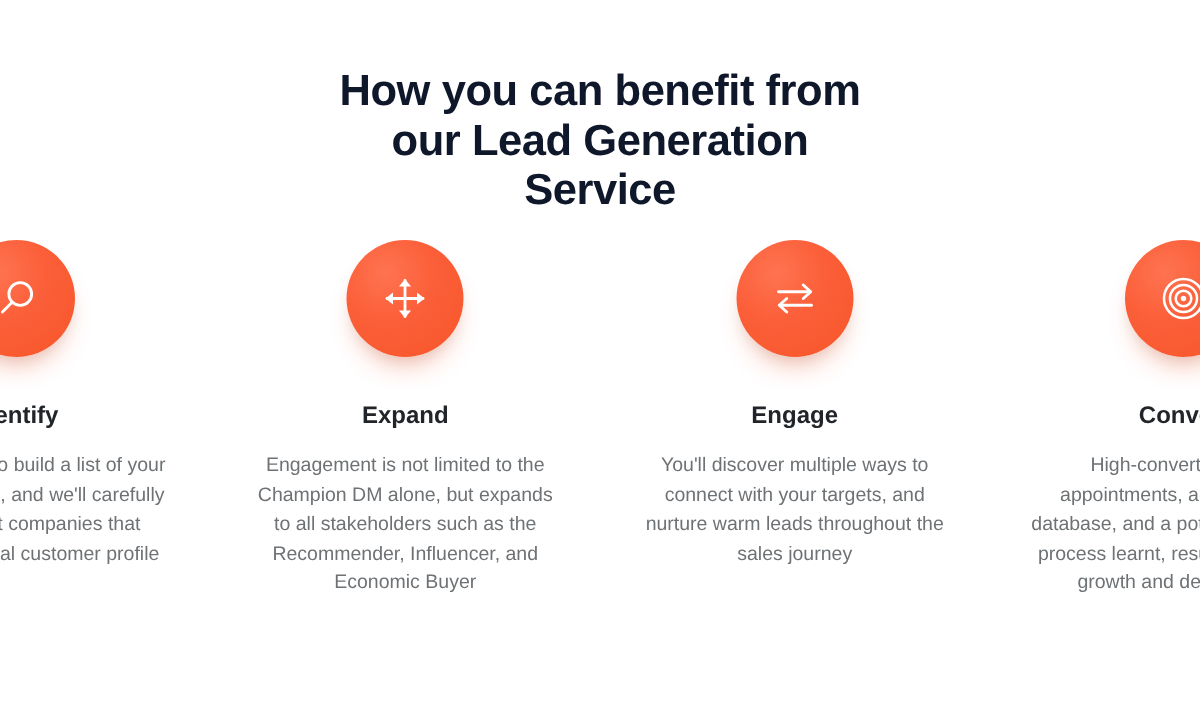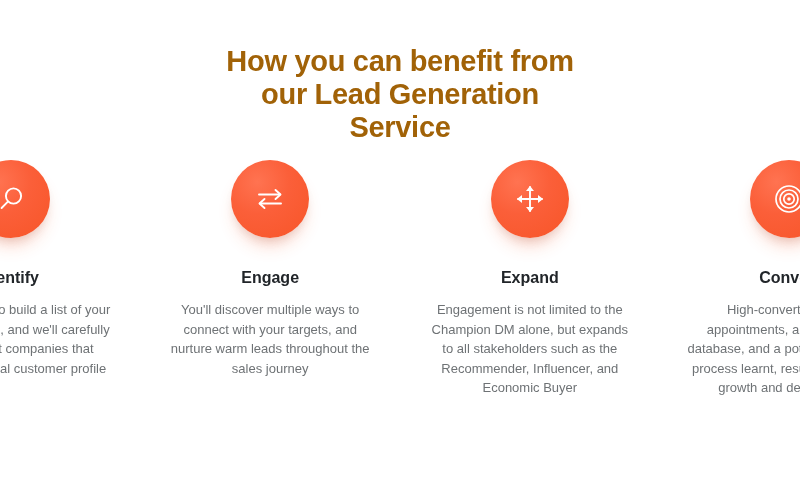--- a/index.html
+++ b/index.html
@@ -27,21 +27,21 @@
   .heading {
     position: absolute;
     top: 26px;
     left: 0;
     width: 800px;
     text-align: center;
     font-size: 29px;
     font-weight: bold;
     line-height: 33px;
     letter-spacing: -0.3px;
-    color: #a16207;
+    color: #0f172a;
     white-space: pre-line;
   }
 
   
   .features {
     position: absolute;
     top: 160px;
     left: 50%;
     transform: translateX(-50%);
     width: 1002px;
@@ -108,43 +108,43 @@
           <line x1="13.9" y1="19.6" x2="7.6" y2="26" stroke="#ffffff" stroke-width="1.9" stroke-linecap="round"></line>
         </svg>
       </div>
       <div class="feature-title">Identify</div>
       <div class="feature-desc">We'll help you to build a list of your target accounts, and we'll carefully spot the best companies that match your ideal customer profile</div>
     </div>
 
     <div class="feature">
       <div class="icon-circle">
         <svg width="34" height="34" viewBox="0 0 34 34" fill="none" aria-hidden="true">
-          <line x1="6" y1="12.5" x2="27" y2="12.5" stroke="#ffffff" stroke-width="1.9" stroke-linecap="round"></line>
-          <polyline points="22.5,8 27.5,12.5 22.5,17" stroke="#ffffff" stroke-width="1.9" stroke-linecap="round" stroke-linejoin="round" fill="none"></polyline>
-          <line x1="28" y1="21.5" x2="7" y2="21.5" stroke="#ffffff" stroke-width="1.9" stroke-linecap="round"></line>
-          <polyline points="11.5,17 6.5,21.5 11.5,26" stroke="#ffffff" stroke-width="1.9" stroke-linecap="round" stroke-linejoin="round" fill="none"></polyline>
-        </svg>
-      </div>
-      <div class="feature-title">Engage</div>
-      <div class="feature-desc">You'll discover multiple ways to connect with your targets, and nurture warm leads throughout the sales journey</div>
-    </div>
-
-    <div class="feature">
-      <div class="icon-circle">
-        <svg width="34" height="34" viewBox="0 0 34 34" fill="none" aria-hidden="true">
           <line x1="17" y1="5" x2="17" y2="29" stroke="#ffffff" stroke-width="1.9" stroke-linecap="round"></line>
           <line x1="5" y1="17" x2="29" y2="17" stroke="#ffffff" stroke-width="1.9" stroke-linecap="round"></line>
           <path d="M17 4 L13 9 H21 Z" fill="#ffffff"></path>
           <path d="M17 30 L13 25 H21 Z" fill="#ffffff"></path>
           <path d="M4 17 L9 13 V21 Z" fill="#ffffff"></path>
           <path d="M30 17 L25 13 V21 Z" fill="#ffffff"></path>
         </svg>
       </div>
       <div class="feature-title">Expand</div>
       <div class="feature-desc">Engagement is not limited to the Champion DM alone, but expands to all stakeholders such as the Recommender, Influencer, and Economic Buyer</div>
+    </div>
+
+    <div class="feature">
+      <div class="icon-circle">
+        <svg width="34" height="34" viewBox="0 0 34 34" fill="none" aria-hidden="true">
+          <line x1="6" y1="12.5" x2="27" y2="12.5" stroke="#ffffff" stroke-width="1.9" stroke-linecap="round"></line>
+          <polyline points="22.5,8 27.5,12.5 22.5,17" stroke="#ffffff" stroke-width="1.9" stroke-linecap="round" stroke-linejoin="round" fill="none"></polyline>
+          <line x1="28" y1="21.5" x2="7" y2="21.5" stroke="#ffffff" stroke-width="1.9" stroke-linecap="round"></line>
+          <polyline points="11.5,17 6.5,21.5 11.5,26" stroke="#ffffff" stroke-width="1.9" stroke-linecap="round" stroke-linejoin="round" fill="none"></polyline>
+        </svg>
+      </div>
+      <div class="feature-title">Engage</div>
+      <div class="feature-desc">You'll discover multiple ways to connect with your targets, and nurture warm leads throughout the sales journey</div>
     </div>
 
     <div class="feature">
       <div class="icon-circle">
         <svg width="34" height="34" viewBox="0 0 34 34" fill="none" aria-hidden="true">
           <circle cx="17" cy="17" r="13" stroke="#ffffff" stroke-width="1.7"></circle>
           <circle cx="17" cy="17" r="9" stroke="#ffffff" stroke-width="1.7"></circle>
           <circle cx="17" cy="17" r="5.2" stroke="#ffffff" stroke-width="1.7"></circle>
           <circle cx="17" cy="17" r="1.8" fill="#ffffff"></circle>
         </svg>

